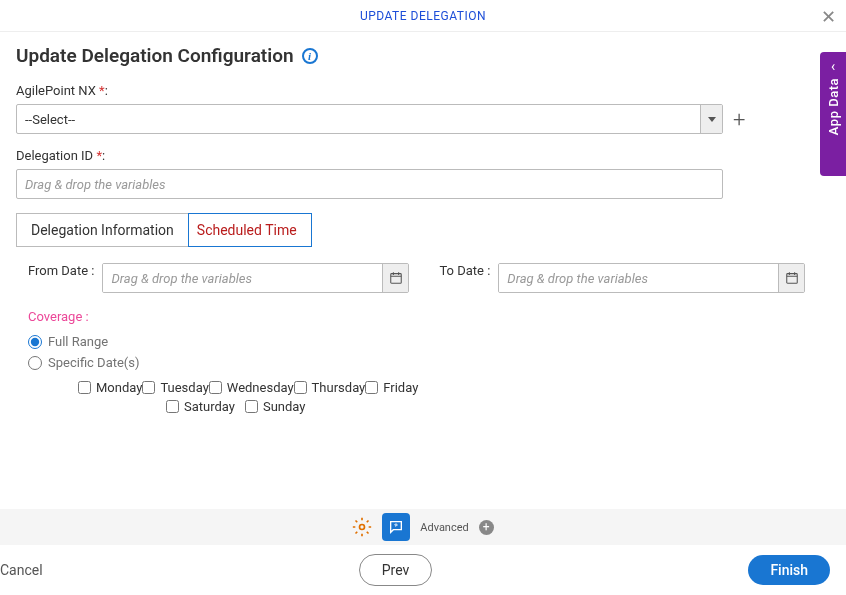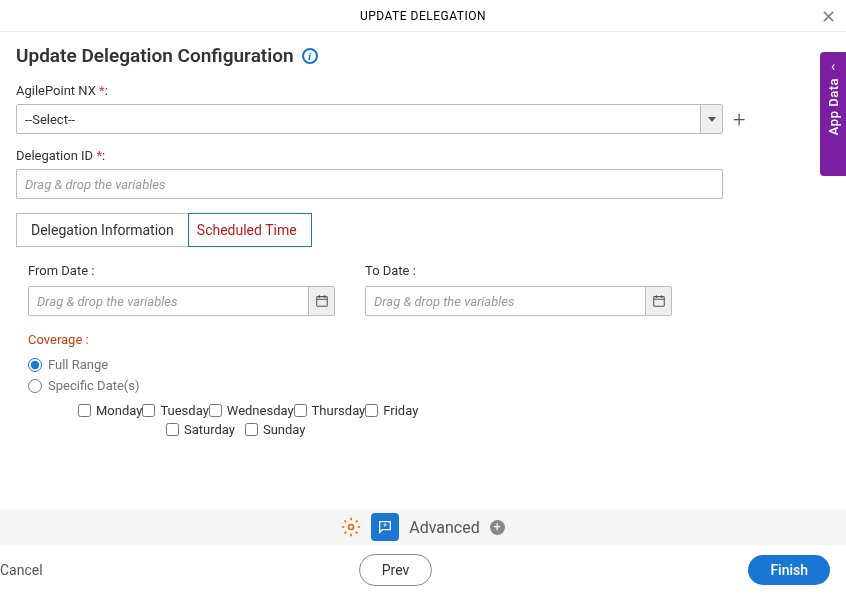--- a/index.html
+++ b/index.html
@@ -1,18 +1,18 @@
 <!DOCTYPE html>
 <html><head>
   <meta charset="utf-8">
   <style>
     * { box-sizing: border-box; margin: 0; padding: 0; font-family: -apple-system, BlinkMacSystemFont, "Segoe UI", Roboto, Helvetica, Arial, sans-serif; }
     body { width: 846px; height: 595px; background: #fff; position: relative; overflow: hidden; }
     .header { display: flex; align-items: center; justify-content: center; height: 32px; border-bottom: 1px solid #eee; position: relative; }
-    .header-title { font-size: 12px; color: #000000; letter-spacing: 0.5px; }
+    .header-title { font-size: 12px; color: #1d4ed8; letter-spacing: 0.5px; }
     .header-close { position: absolute; right: 10px; top: 6px; font-size: 18px; color: #888; cursor: pointer; }
     .content { padding: 12px 16px 0 16px; }
     .page-title-row { display: flex; align-items: center; gap: 8px; margin-bottom: 16px; }
     .page-title { font-size: 19px; font-weight: 600; color: #333; }
     .info-icon { width: 16px; height: 16px; border: 2px solid #1976d2; border-radius: 50%; display: flex; align-items: center; justify-content: center; color: #1976d2; font-size: 11px; font-weight: bold; font-style: italic; font-family: serif; }
     .field { margin-bottom: 14px; }
     .field-label { font-size: 13px; color: #333; margin-bottom: 6px; display: block; }
     .required { color: #d32f2f; }
     .select-row { display: flex; align-items: center; gap: 10px; }
     .select-box { flex: 1; max-width: 707px; height: 30px; border: 1px solid #bbb; border-radius: 2px; display: flex; align-items: center; position: relative; }
@@ -21,42 +21,42 @@
     .caret-down { width: 0; height: 0; border-left: 4px solid transparent; border-right: 4px solid transparent; border-top: 5px solid #555; }
     .add-icon { font-size: 22px; color: #555; cursor: pointer; font-weight: 300; }
     .text-input { width: 707px; height: 30px; border: 1px solid #bbb; border-radius: 2px; padding: 0 8px; font-size: 13px; color: #333; font-style: italic; }
     .text-input::placeholder { color: #999; font-style: italic; }
     .tabs { display: flex; margin-bottom: 16px; }
     .tab { padding: 8px 14px; font-size: 14px; border: 1px solid #bbb; background: #fff; cursor: pointer; color: #333; }
     .tab:first-child { border-right: none; }
     .tab.active { color: #b91c1c; border-color: #1976d2; position: relative; z-index: 1; padding-left: 8px; }
     .tab-content { padding: 0 12px; }
     .date-row { display: flex; gap: 30px; margin-bottom: 16px; }
-    .date-field { display: flex; flex-direction: column; }
+    .date-field { display: flex; flex-direction: row; gap: 8px; }
     .date-label { font-size: 13px; color: #333; margin-bottom: 8px; }
     .date-input-wrap { display: flex; width: 307px; height: 30px; border: 1px solid #bbb; border-radius: 2px; overflow: hidden; }
     .date-input { flex: 1; border: none; padding: 0 8px; font-size: 13px; outline: none; }
     .date-input::placeholder { color: #999; font-style: italic; }
     .date-btn { width: 26px; background: #eee; border-left: 1px solid #bbb; display: flex; align-items: center; justify-content: center; }
     .cal-icon { width: 14px; height: 14px; }
-    .coverage-label { font-size: 13px; color: #c2410c; margin-bottom: 10px; }
+    .coverage-label { font-size: 13px; color: #ec4899; margin-bottom: 10px; }
     .radio-group { display: flex; flex-direction: column; gap: 6px; margin-bottom: 10px; }
     .radio-item { display: flex; align-items: center; gap: 6px; }
     .radio-item input[type="radio"] { width: 14px; height: 14px; accent-color: #1976d2; }
     .radio-item label { font-size: 13px; color: #737373; }
     .days-row { display: flex; padding-left: 50px; flex-wrap: wrap; max-width: 500px; }
     .day-item { display: flex; align-items: center; gap: 5px; }
     .day-item input[type="checkbox"] { width: 13px; height: 13px; }
     .day-item label { font-size: 13px; color: #333; }
     .days-row2 { display: flex; gap: 10px; padding-left: 138px; margin-top: 4px; }
     .footer-bar { position: absolute; bottom: 50px; left: 0; right: 0; height: 36px; background: #f5f5f5; display: flex; align-items: center; justify-content: center; gap: 10px; }
     .gear-icon { width: 20px; height: 20px; color: #9c27b0; }
     .comment-box { width: 28px; height: 28px; background: #1976d2; border-radius: 4px; display: flex; align-items: center; justify-content: center; }
     .comment-box svg { width: 16px; height: 16px; }
-    .advanced-text { font-size: 16px; color: #555; }
+    .advanced-text { font-size: 11px; color: #555; }
     .plus-circle { width: 15px; height: 15px; border-radius: 50%; background: #888; color: #fff; display: flex; align-items: center; justify-content: center; font-size: 12px; }
     .action-bar { position: absolute; bottom: 0; left: 0; right: 0; height: 50px; display: flex; align-items: center; justify-content: space-between; gap: 16px; padding-right: 16px; }
     .cancel-link { font-size: 14px; color: #555; cursor: pointer; }
     .btn { padding: 7px 22px; border-radius: 18px; font-size: 14px; cursor: pointer; }
     .btn-outline { border: 1px solid #888; background: #fff; color: #333; }
     .btn-primary { border: none; background: #1976d2; color: #fff; font-weight: 500; }
     .side-tab { position: absolute; right: 0; top: 52px; width: 26px; height: 124px; background: #7b1fa2; color: #fff; border-radius: 4px 0 0 4px; display: flex; flex-direction: column; align-items: center; padding-top: 6px; gap: 4px; }
     .side-chevron { font-size: 14px; }
     .side-text { writing-mode: vertical-rl; transform: rotate(180deg); font-size: 13px; font-weight: 500; letter-spacing: 0.5px; }
   </style>

